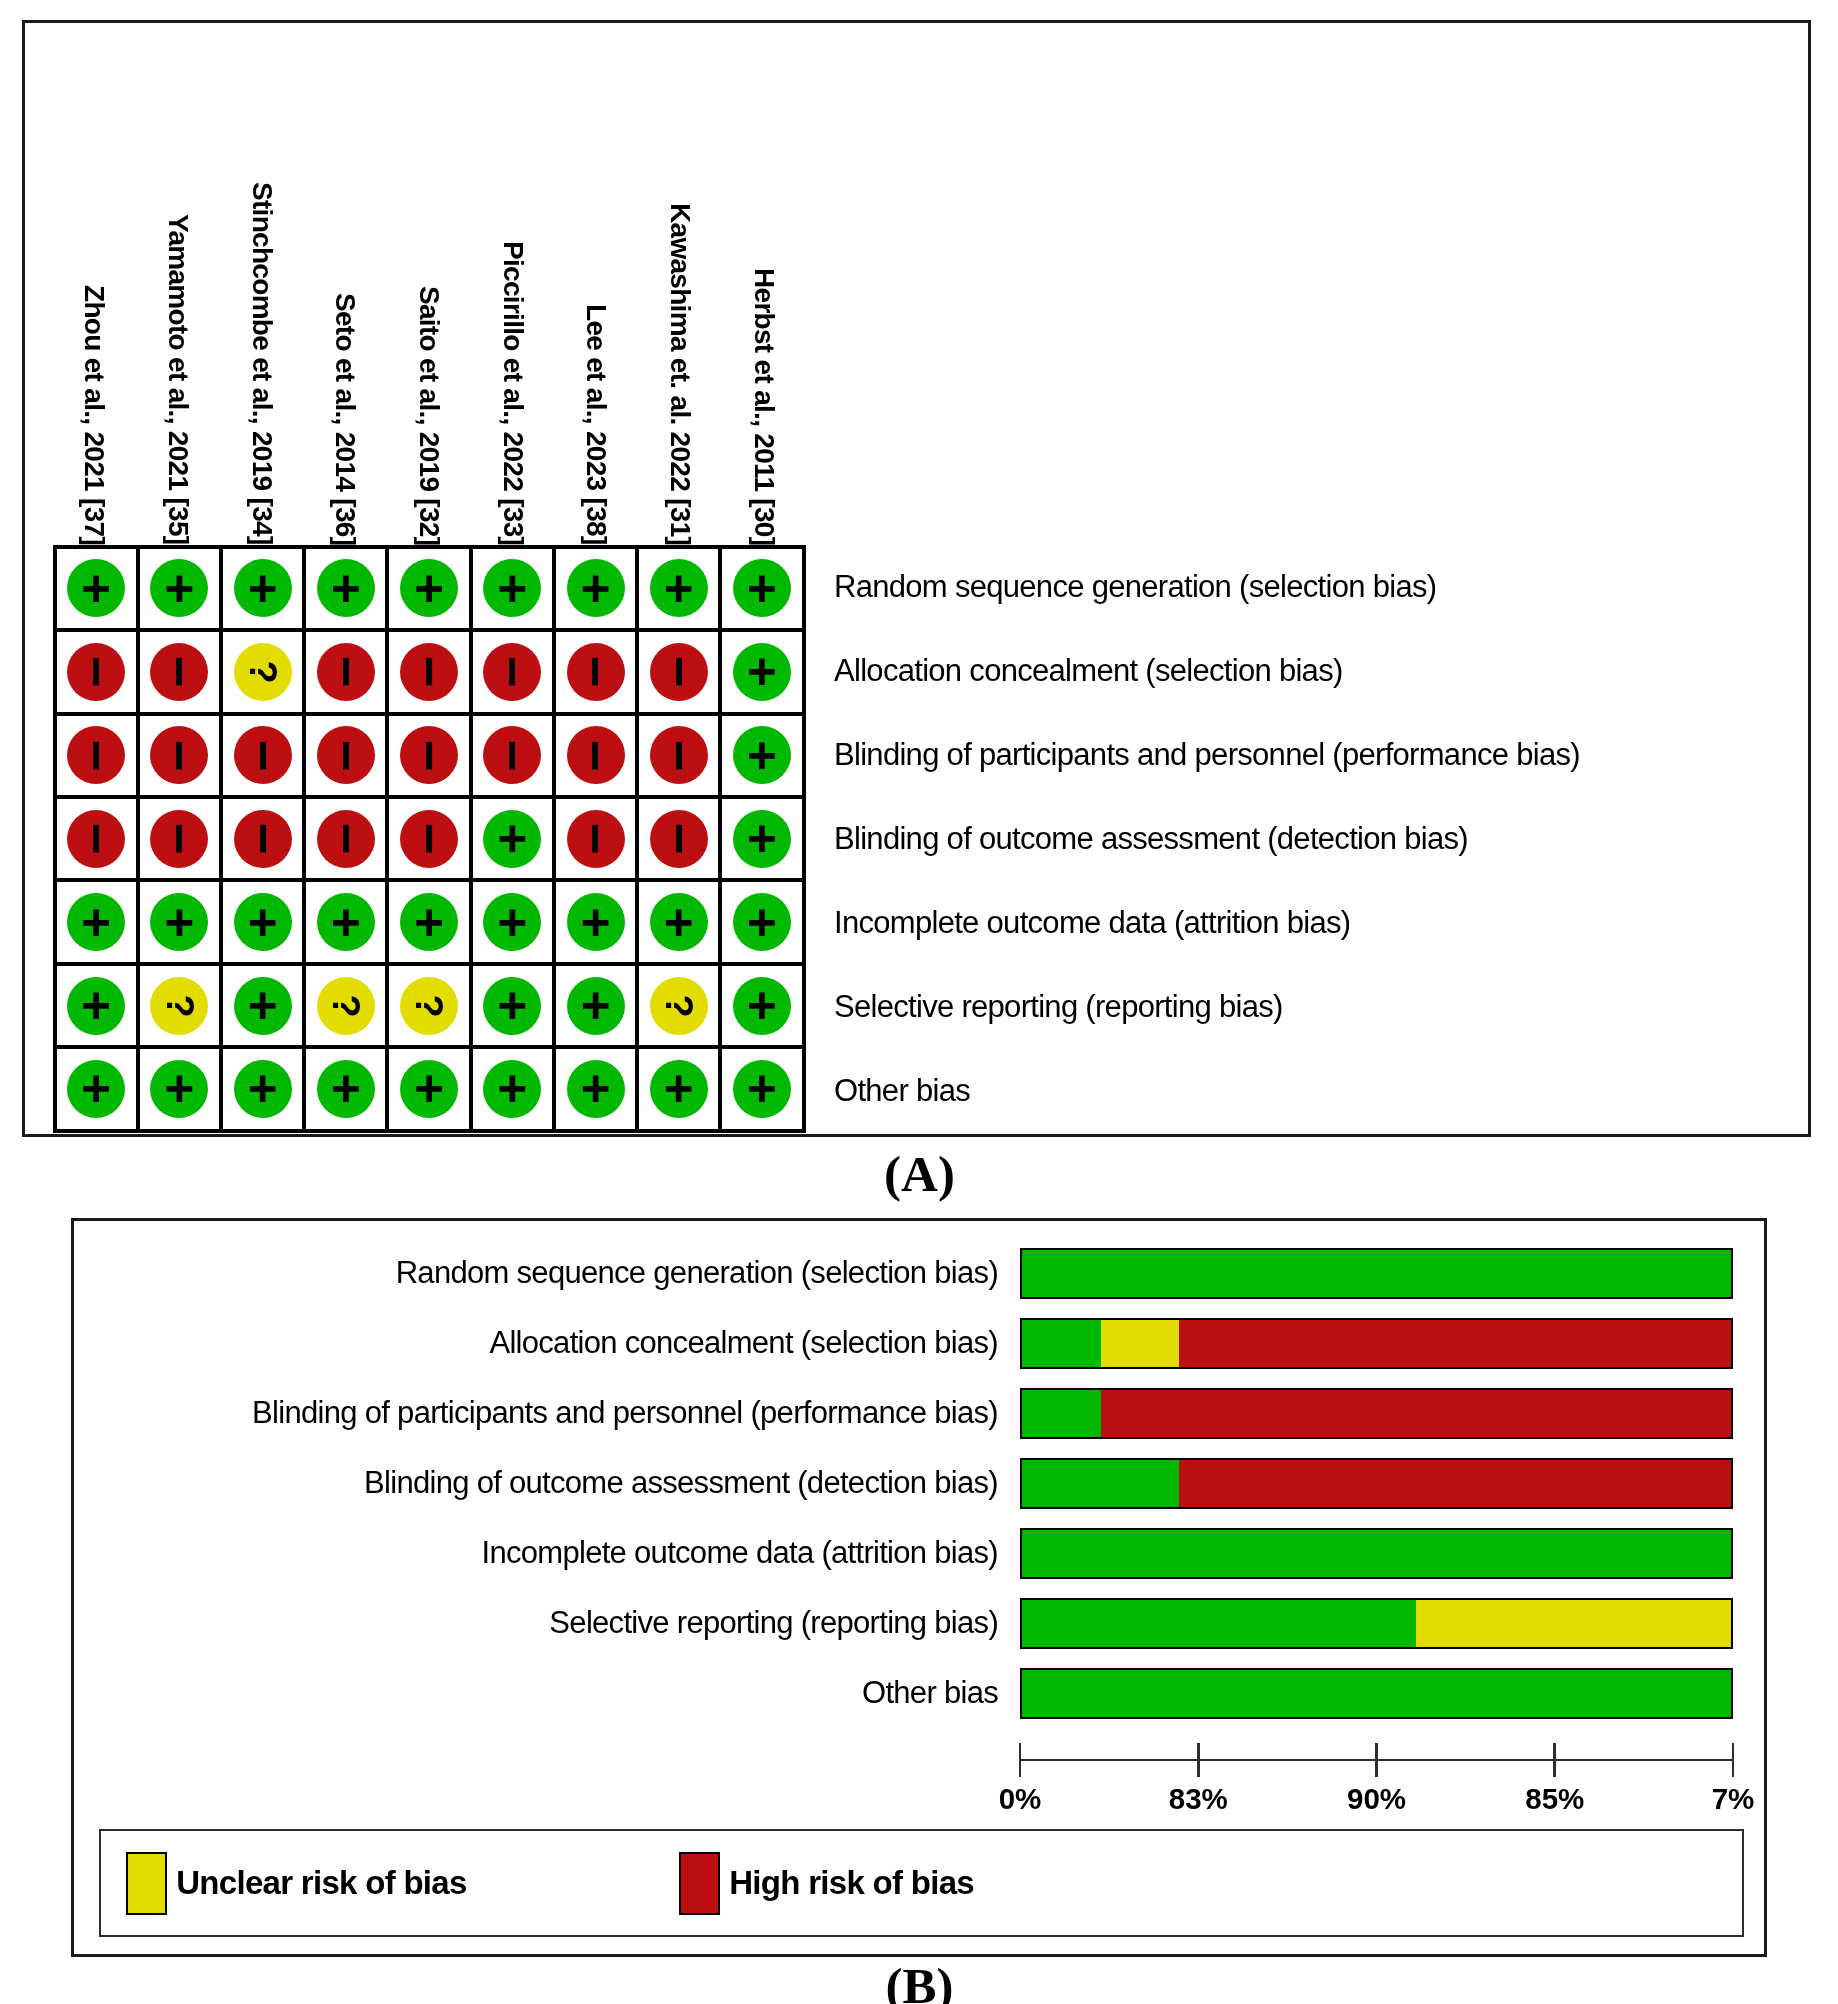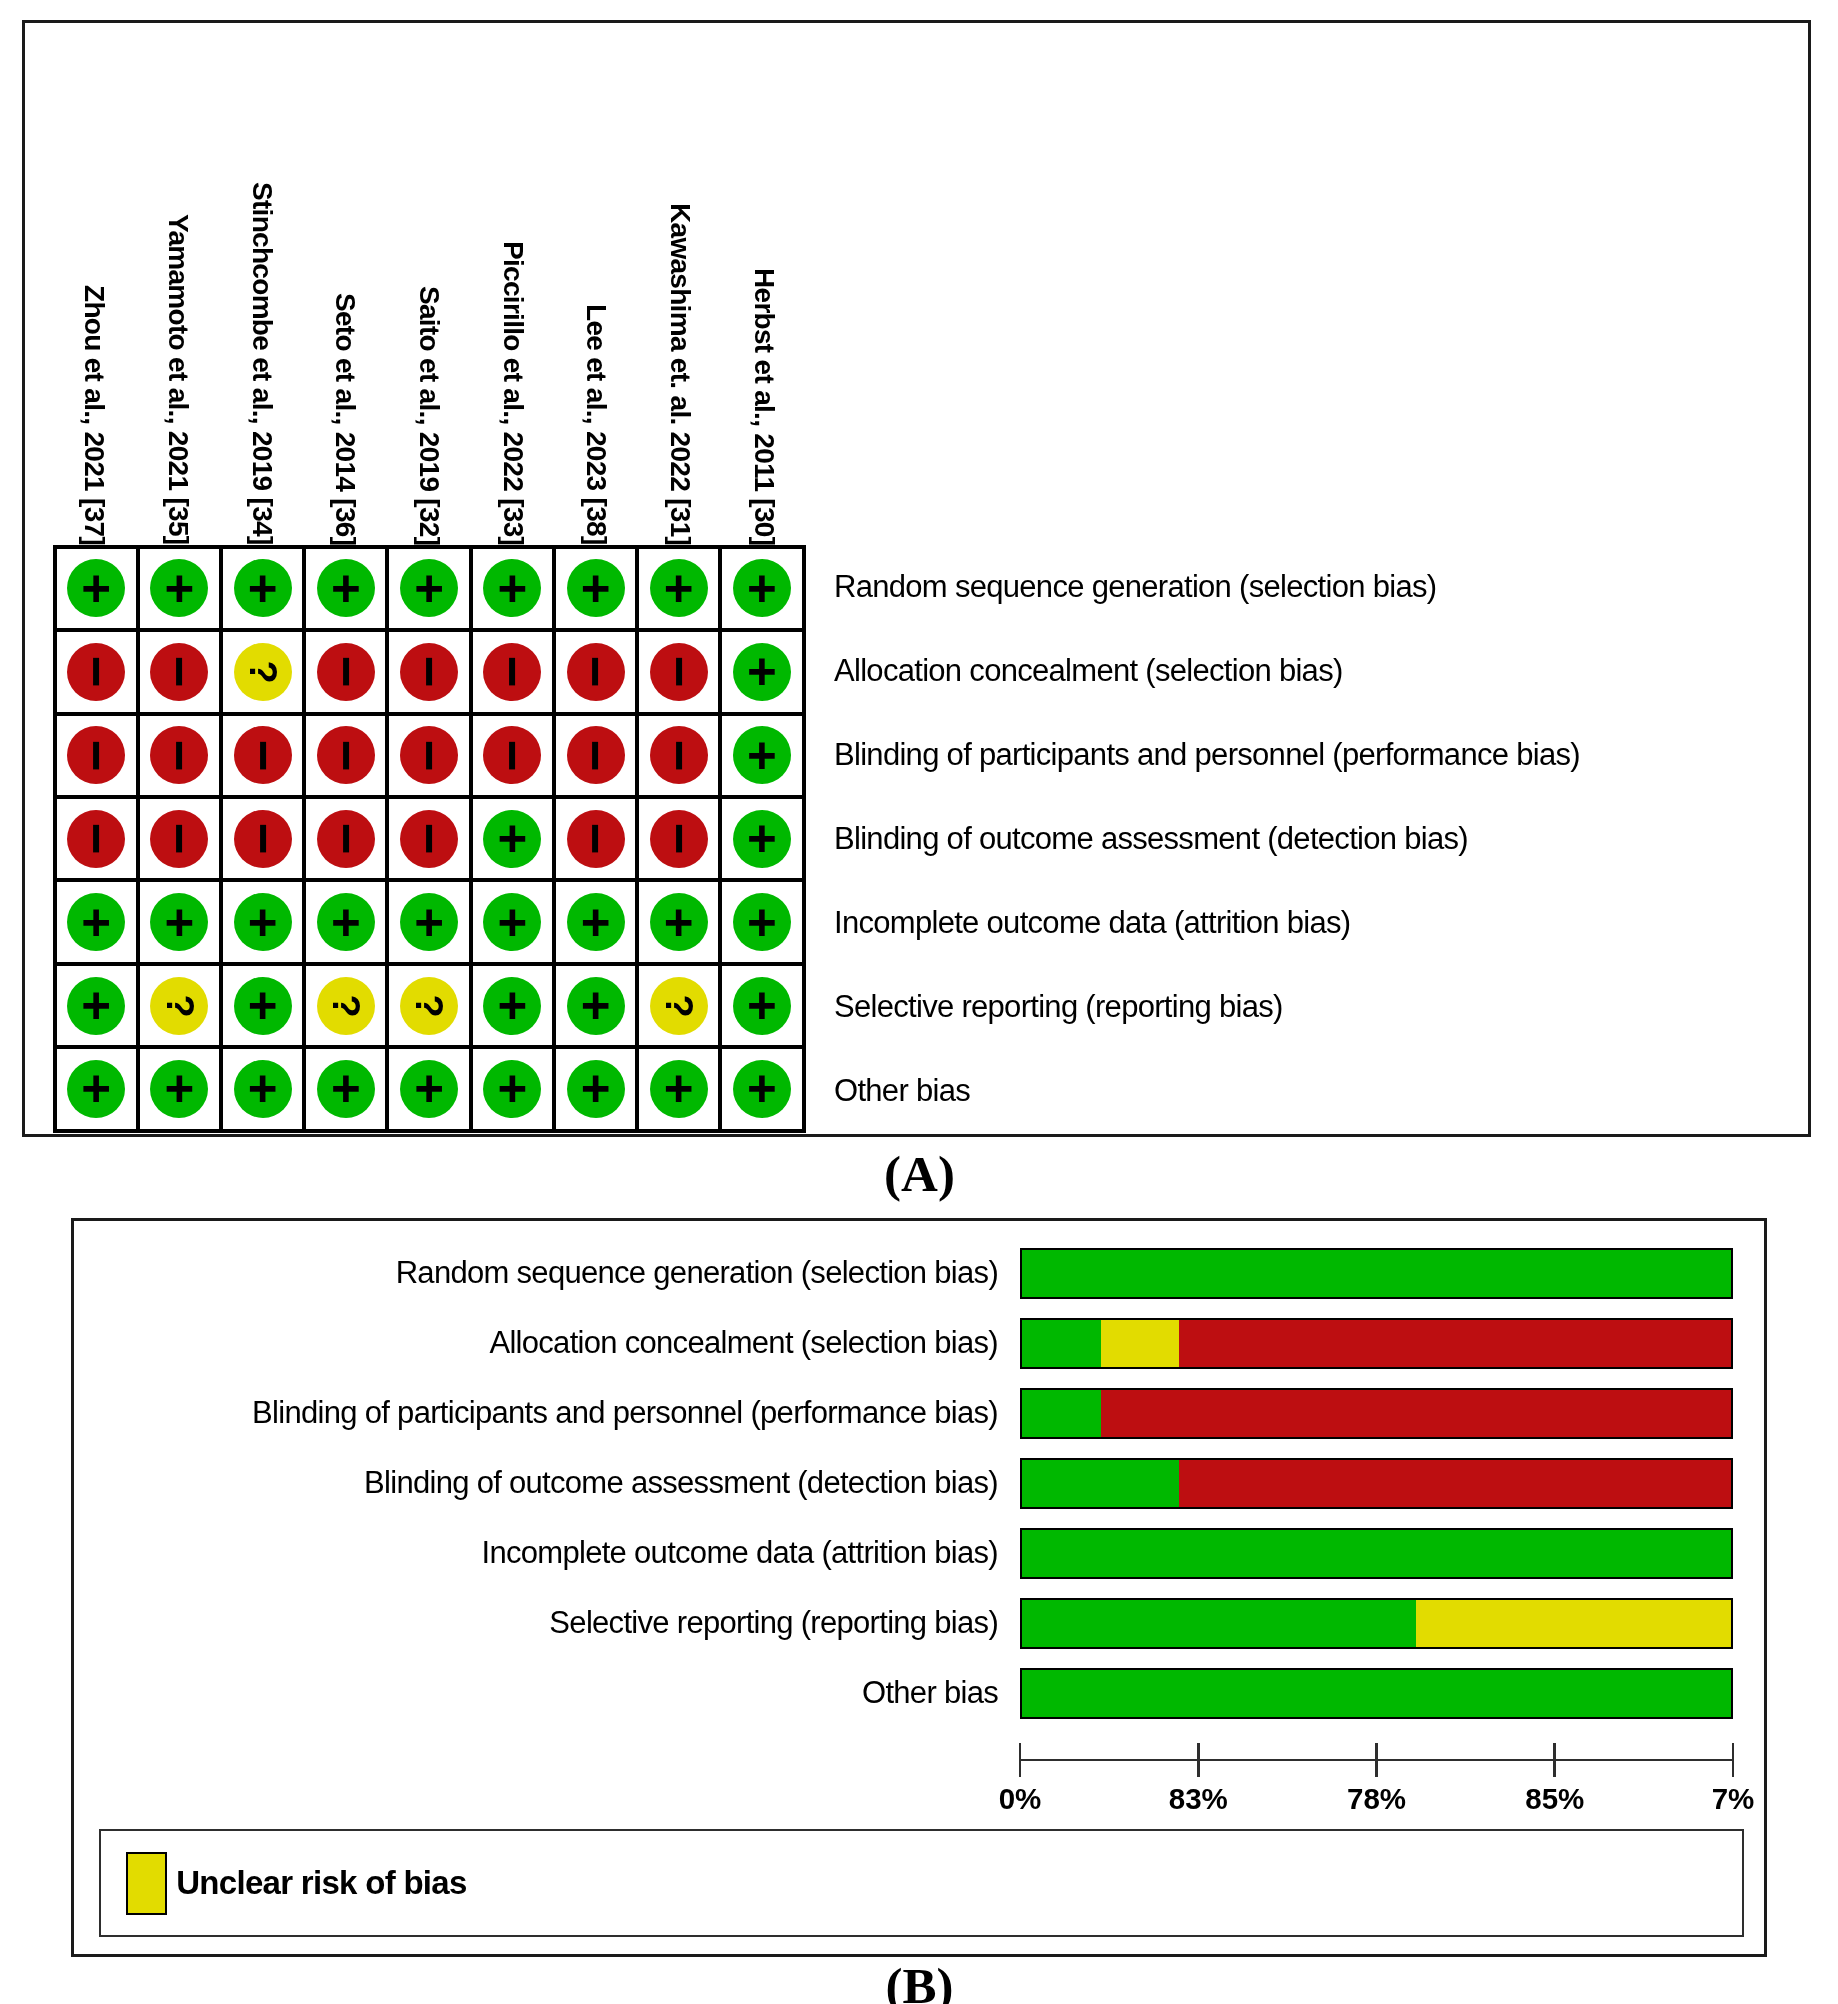--- a/index.html
+++ b/index.html
@@ -480,28 +480,32 @@
           <div class="bar-seg" style="width: 100%; background: rgb(0, 184, 0);"></div>
         </div>
       </div>
     </div>
   <div class="x-axis">
       <div class="axis-tick" style="left: calc(0% - 1.3px);"></div>
       <div class="axis-tick-label" style="left: 0%;">0%</div>
       <div class="axis-tick" style="left: calc(25% - 1.3px);"></div>
       <div class="axis-tick-label" style="left: 25%;">83%</div>
       <div class="axis-tick" style="left: calc(50% - 1.3px);"></div>
-      <div class="axis-tick-label" style="left: 50%;">78%</div>
+      <div class="axis-tick-label" style="left: 50%;">90%</div>
       <div class="axis-tick" style="left: calc(75% - 1.3px);"></div>
       <div class="axis-tick-label" style="left: 75%;">85%</div>
       <div class="axis-tick" style="left: calc(100% - 1.3px);"></div>
       <div class="axis-tick-label" style="left: 100%;">7%</div>
     </div>
   <div class="legend">
       <div class="legend-item">
         <span class="legend-swatch" style="background: rgb(226, 220, 0);"></span>
         <span class="legend-label">Unclear risk of bias</span>
       </div>
+      <div class="legend-item">
+        <span class="legend-swatch" style="background: rgb(189, 14, 17);"></span>
+        <span class="legend-label">High risk of bias</span>
+      </div>
     </div>
 </div>
 
 <div id="captionB" class="caption">(B)</div>
 
 
 </body></html>

